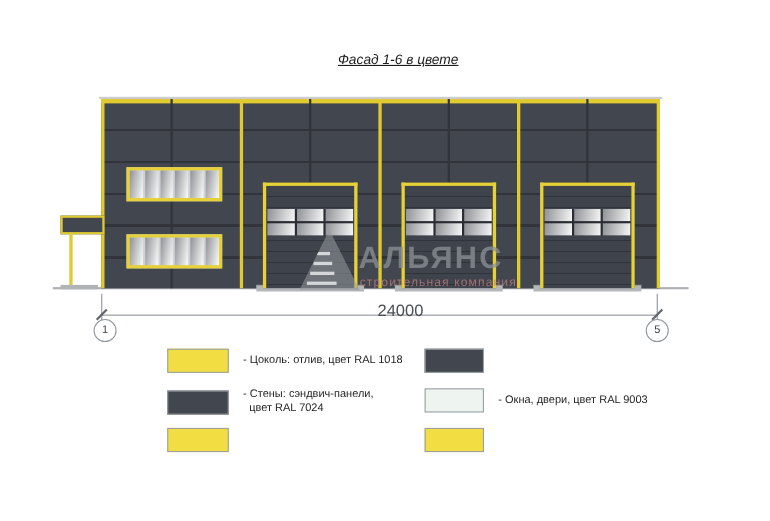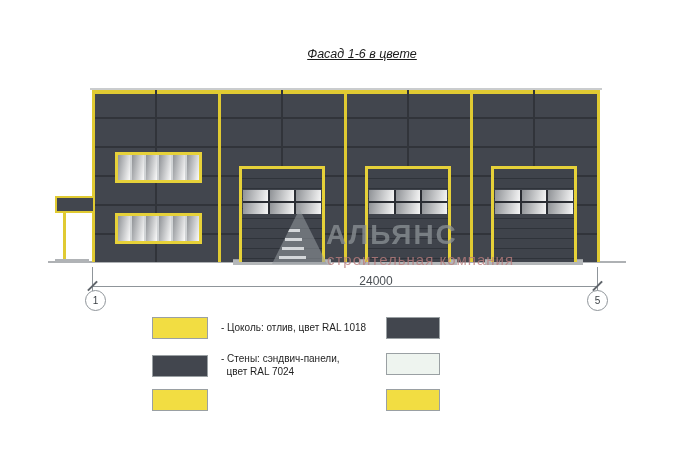--- a/index.html
+++ b/index.html
@@ -37,30 +37,30 @@
   .canopy-step{position:absolute;left:55px;top:259px;width:34px;height:4px;background:#b0b3b6;}
 
   .ground{position:absolute;left:48px;top:261px;width:578px;height:2px;background:#aeb1b4;}
 
   
   .wm-tri{position:absolute;left:272px;top:209px;width:55px;height:55px;
           clip-path:polygon(50% 0%,100% 100%,0% 100%);background:rgba(150,155,160,.55);}
   .wm-tri .step{position:absolute;background:rgba(230,233,235,.85);height:3px;}
   .wm-name{position:absolute;left:326px;top:219px;font-size:28px;font-weight:bold;
            letter-spacing:2px;color:rgba(140,145,150,.75);}
-  .wm-sub{position:absolute;left:327px;top:251px;font-size:15px;letter-spacing:1px;
+  .wm-sub{position:absolute;left:327px;top:251px;font-size:11px;letter-spacing:1px;
           color:rgba(185,125,125,.8);}
 
   
   .dim{background:#8f959a;}
   .ext-line{position:absolute;top:267px;width:1px;height:24px;}
   .dim-line{position:absolute;left:92px;top:286px;width:506px;height:1px;}
   .tick{position:absolute;top:285px;width:13px;height:2px;background:#5f646a;transform:rotate(-45deg);}
-  .dim-label{position:absolute;left:92px;top:274px;width:568px;text-align:center;
-             font-size:12px;color:#4a4f54;}
+  .dim-label{position:absolute;left:80px;top:274px;width:568px;text-align:center;
+             font-size:15px;color:#4a4f54;}
   .axis-circle{position:absolute;top:290px;width:19px;height:19px;border:1px solid #8f959a;
                border-radius:50%;background:#fff;text-align:center;line-height:19px;
                font-size:10px;color:#3a3f44;}
 
   
   .legend-row{position:absolute;display:flex;align-items:center;}
   .swatch{width:54px;height:20px;border:1px solid #9aa0a3;margin-right:13px;flex:none;}
   .swatch.yellow{background:#f2dd42;}
   .swatch.dark{background:#42464e;}
   .swatch.white{background:#eef4ef;}
@@ -176,19 +176,20 @@
 &nbsp;&nbsp;цвет RAL 7024</div>
     </div>
     <div class="legend-row" style="left:152px;top:389px;">
       <div class="swatch yellow"></div>
     </div>
     <div class="legend-row" style="left:386px;top:317px;">
       <div class="swatch dark" style="width:52px;"></div>
     </div>
     <div class="legend-row" style="left:386px;top:353px;">
       <div class="swatch white" style="width:52px;"></div>
+      <div class="legend-label">- Окна, двери, цвет RAL 9003</div>
     </div>
     <div class="legend-row" style="left:386px;top:389px;">
       <div class="swatch yellow" style="width:52px;"></div>
     </div>
   </div>
 
 </div>
 
 </body></html>

